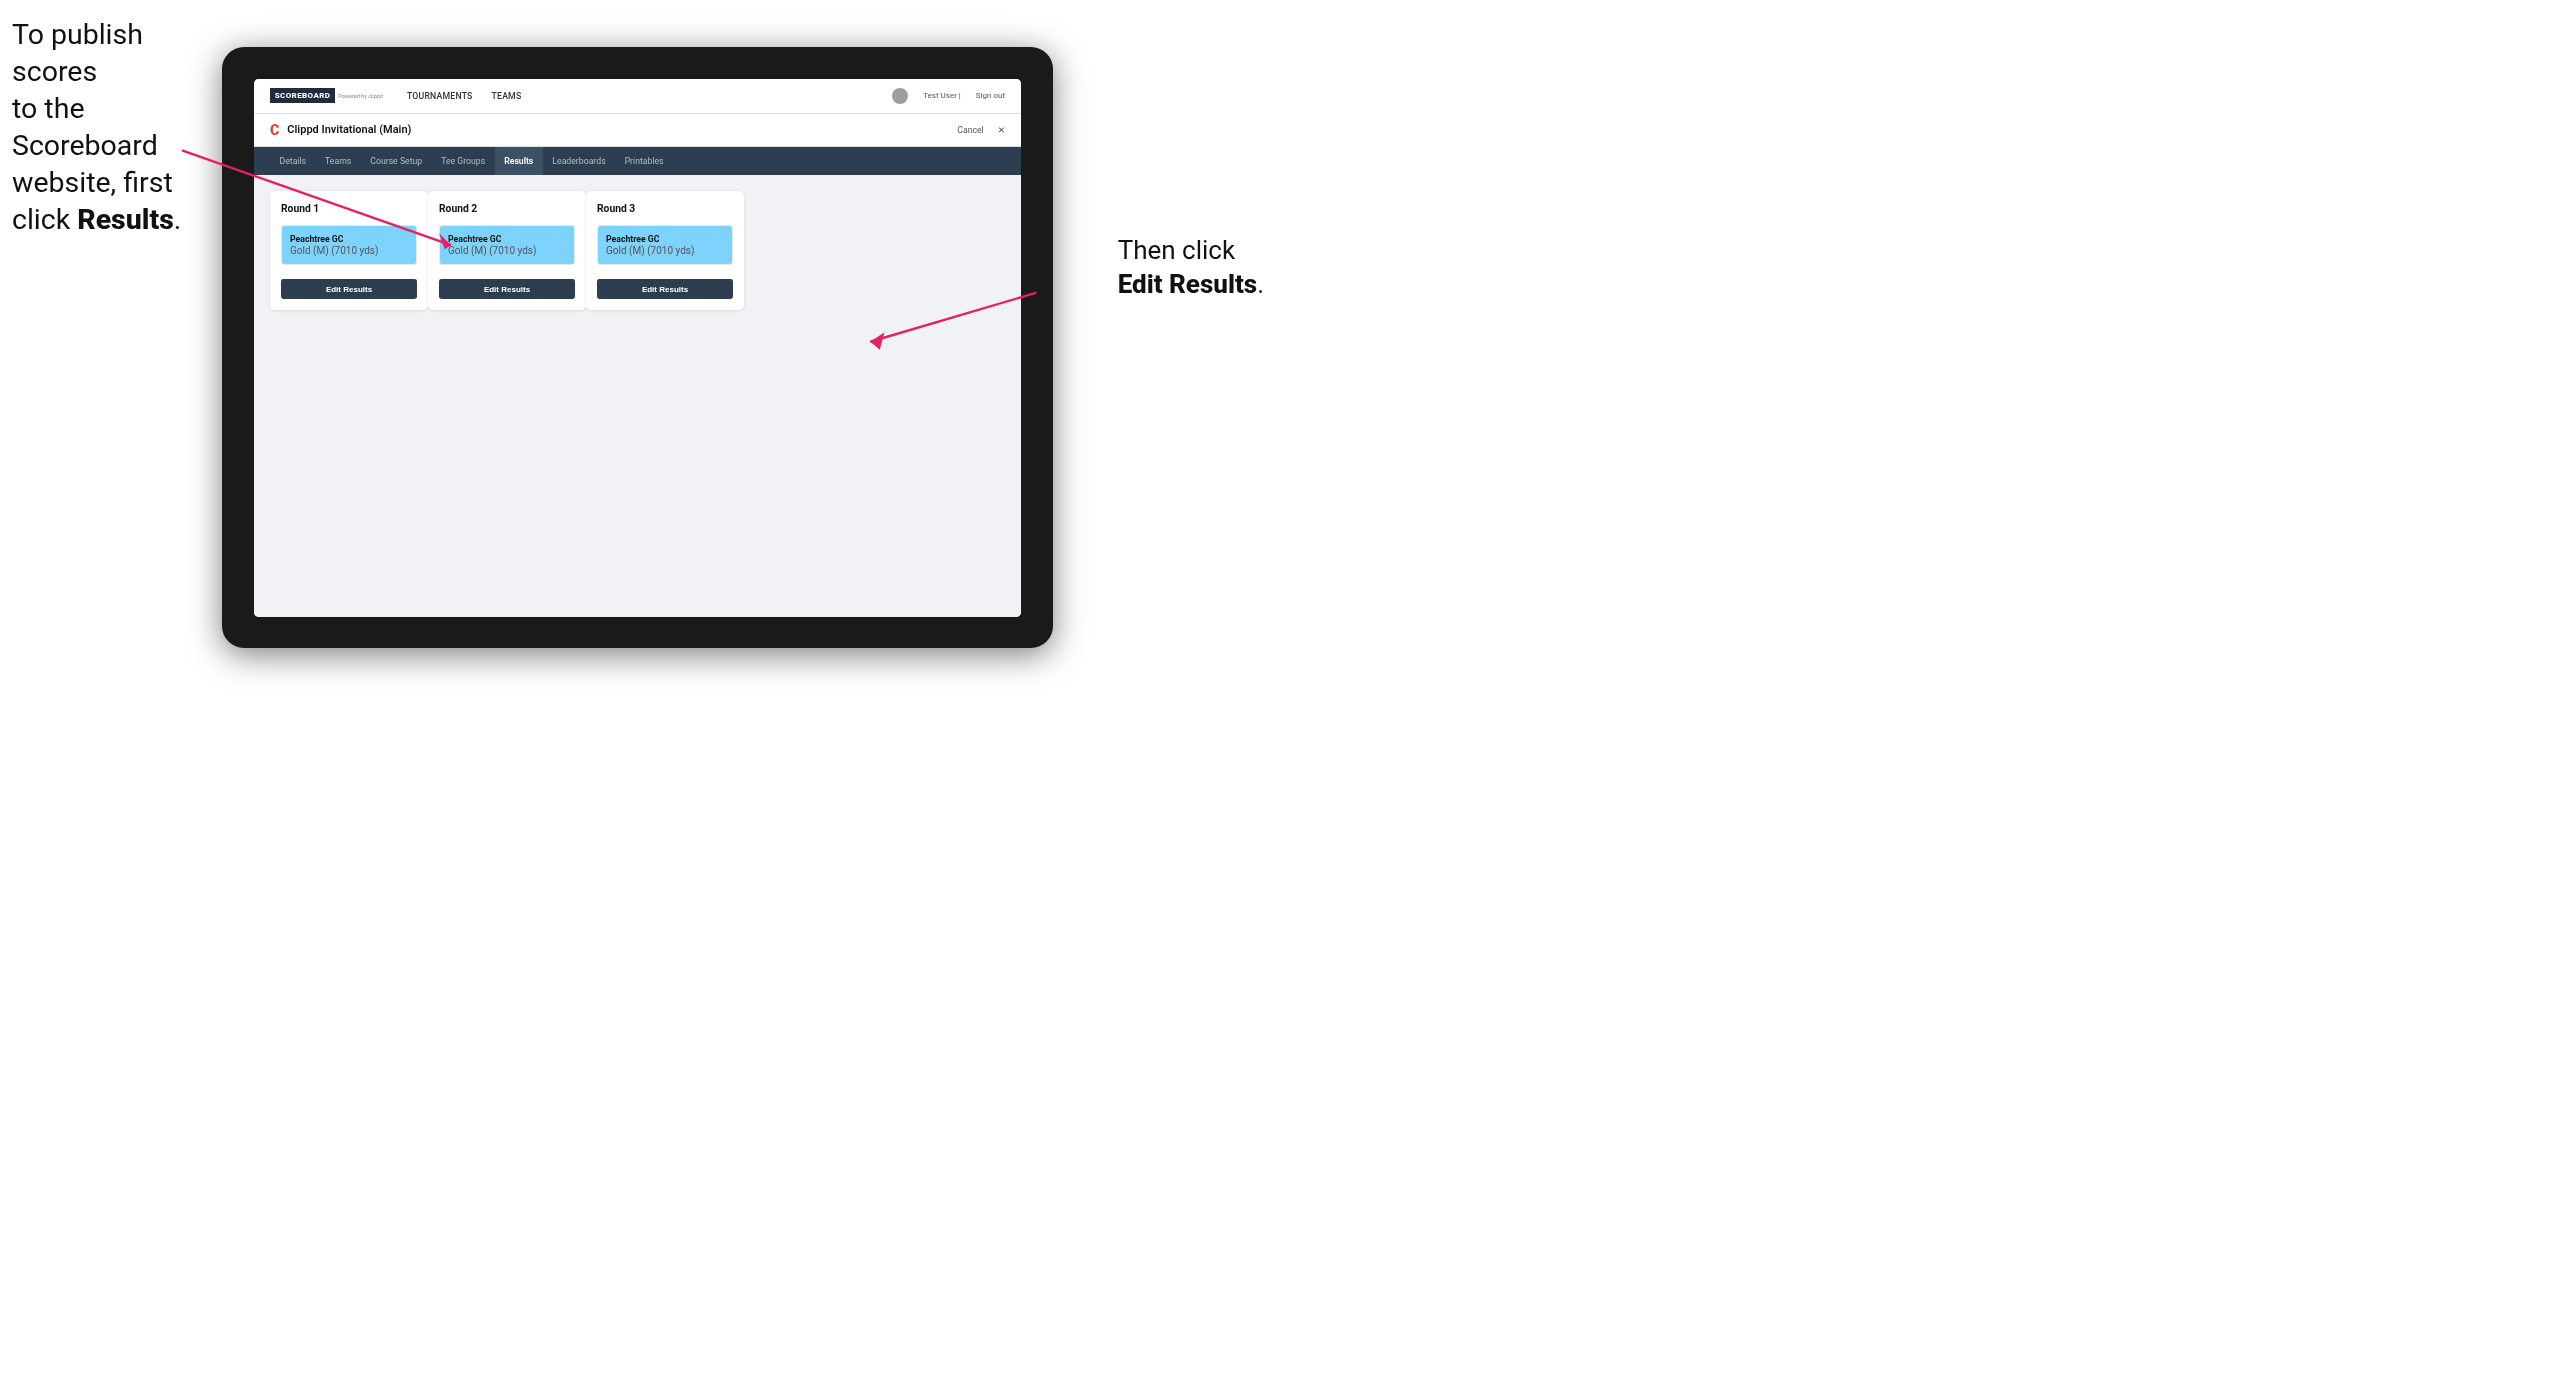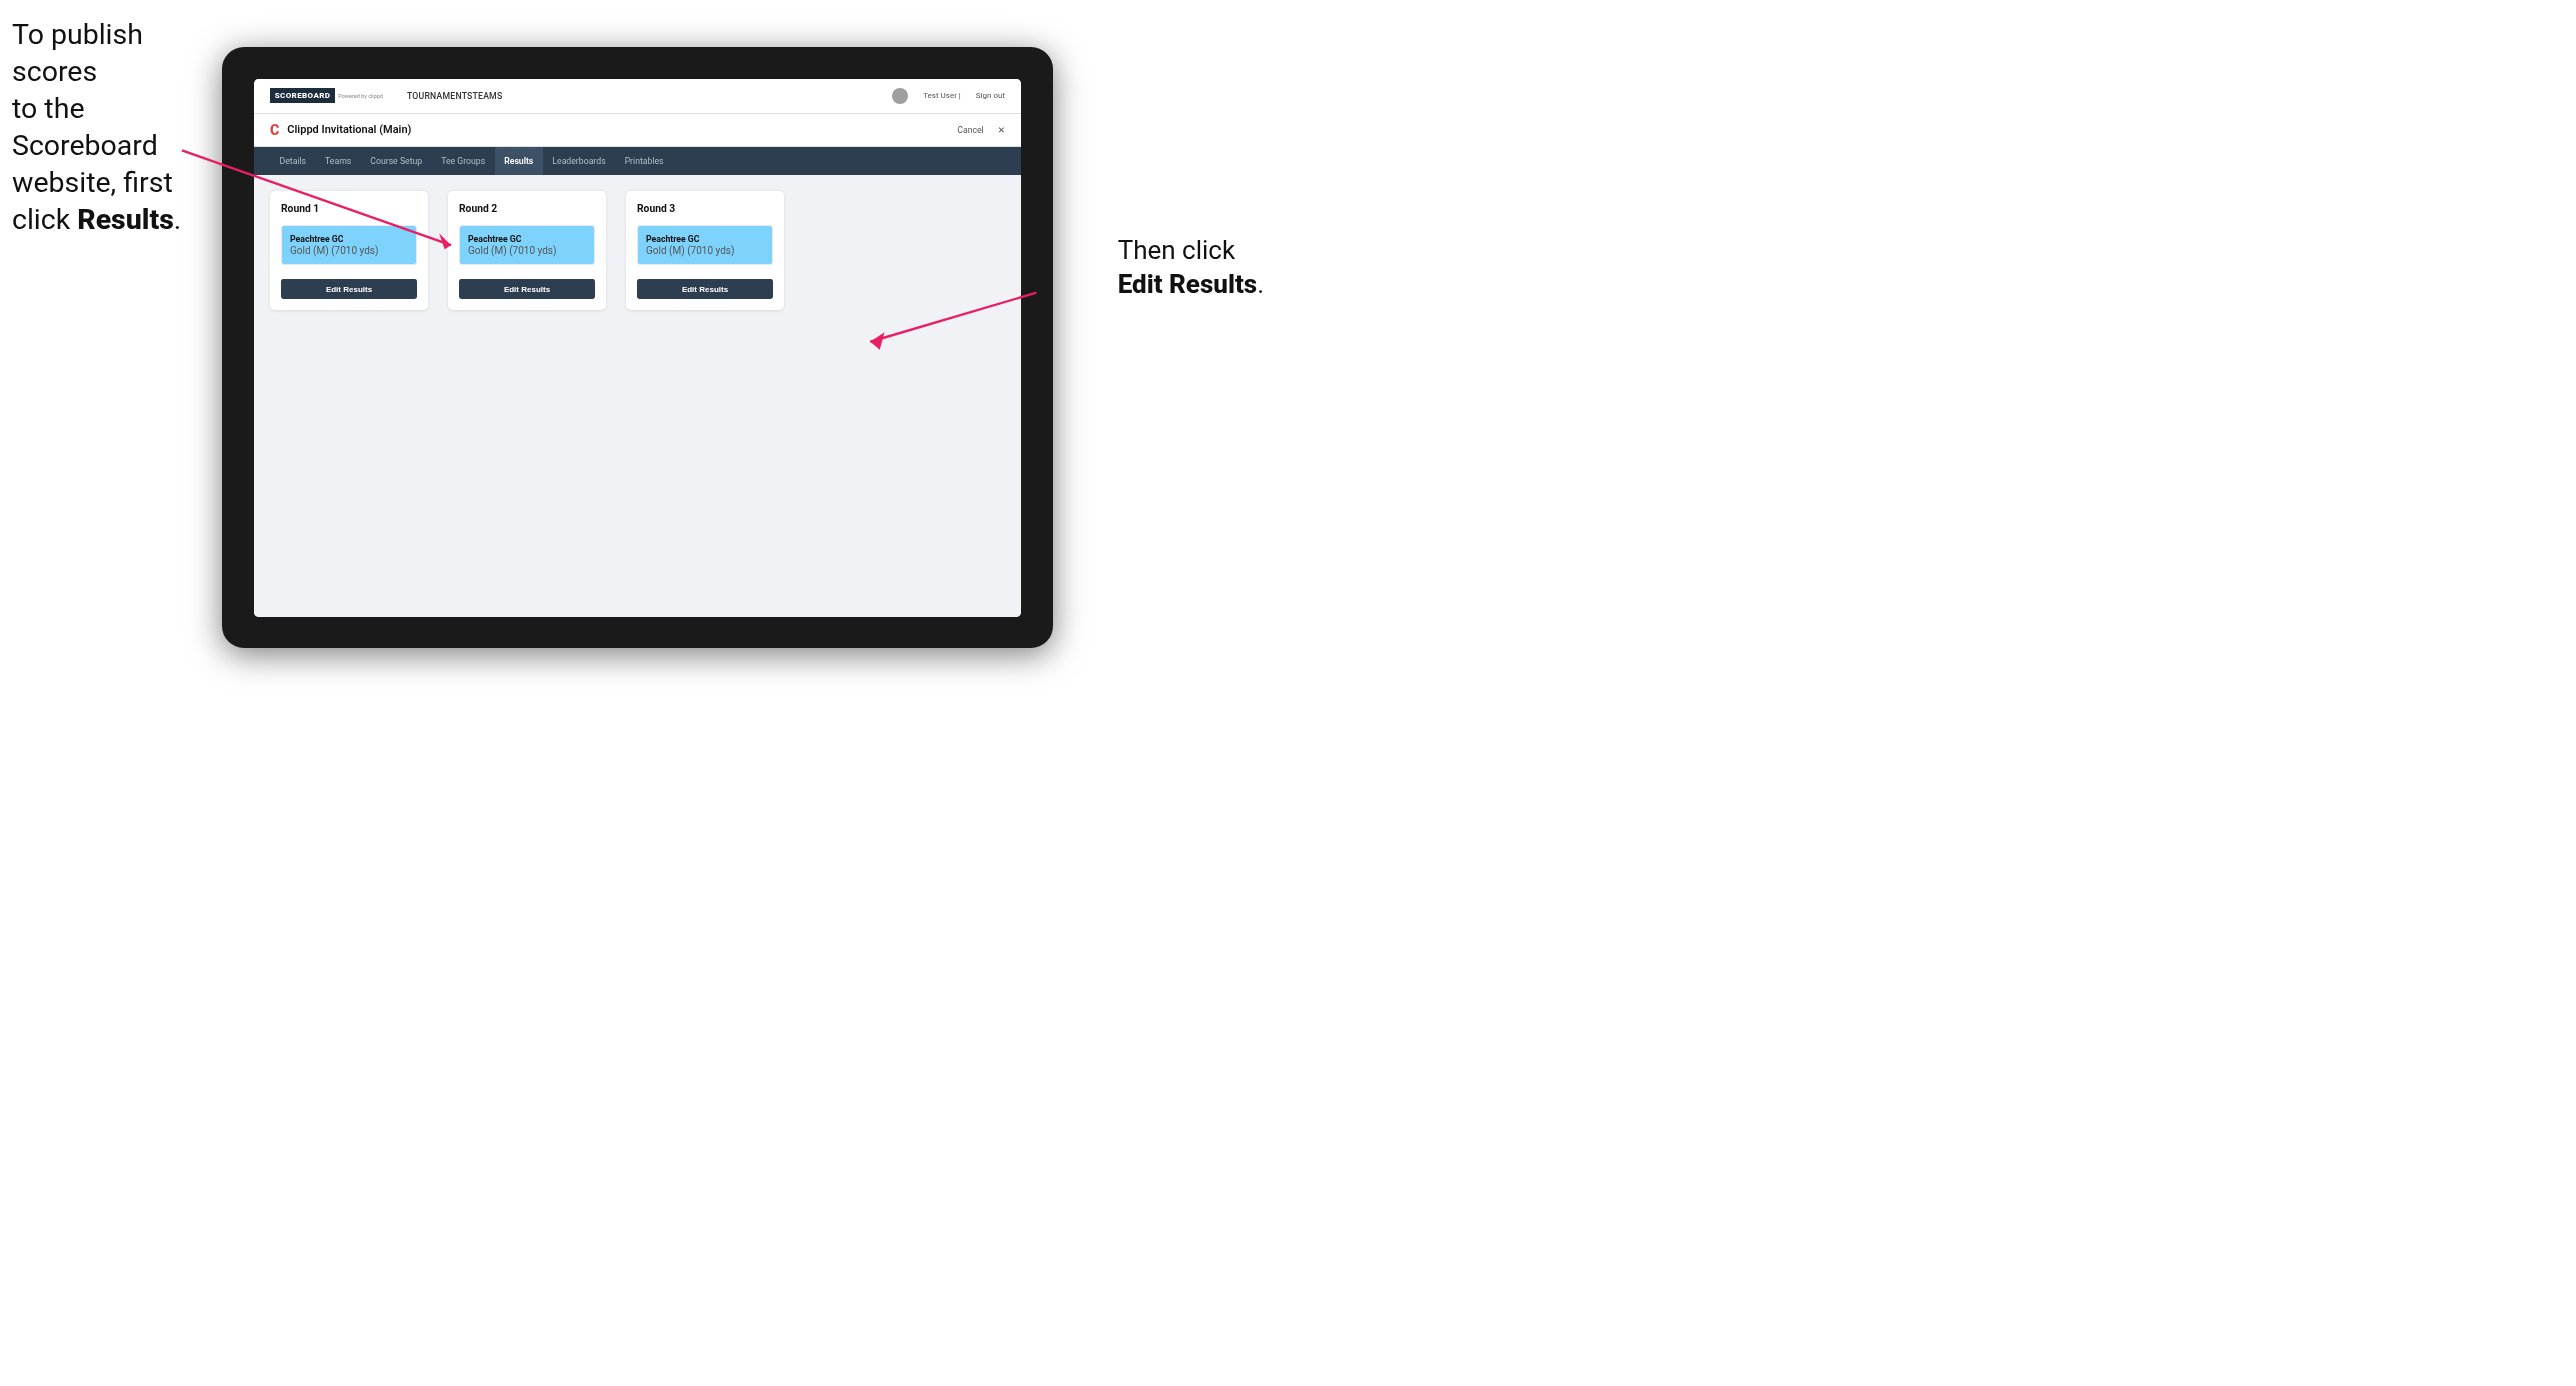--- a/index.html
+++ b/index.html
@@ -96,20 +96,21 @@
 
     .logo-sub {
       font-size: 5.5px;
       color: #888;
       margin-left: 3.2px;
       margin-top: 1.6px;
     }
 
     .nav-links {
       display: flex;
+      gap: 19px;
       flex: 1;
     }
 
     .nav-link {
       font-size: 8.7px;
       color: #333;
       cursor: pointer;
       font-weight: 500;
       text-transform: uppercase;
       letter-spacing: 0.2px;
@@ -198,21 +199,21 @@
     
     .main-content {
       flex: 1;
       background: #f0f2f5;
       padding: 16px;
       overflow: auto;
     }
 
     .rounds-grid {
       display: flex;
-      gap: 20px;
+      gap: 0;
     }
 
     .round-card {
       background: #ffffff;
       border-radius: 4.7px;
       padding: 11px;
       width: 158px;
       flex-shrink: 0;
       box-shadow: 0 0.8px 3.2px rgba(0,0,0,0.1);
     }

